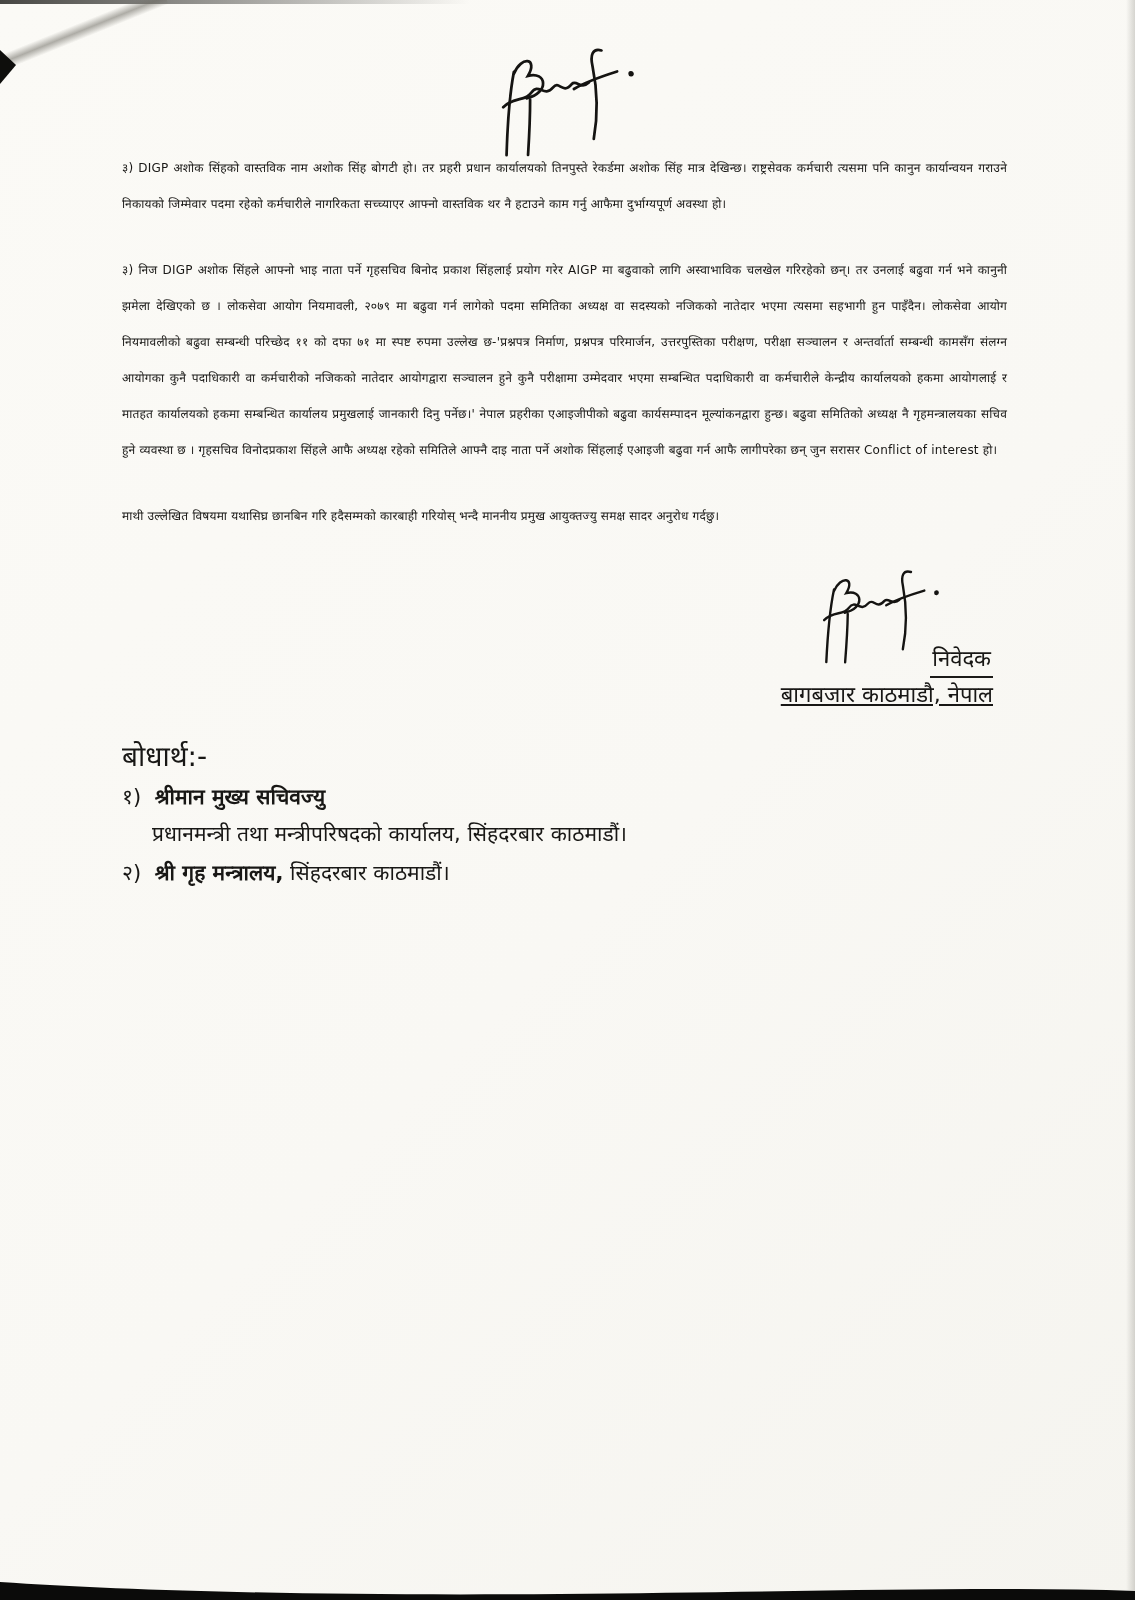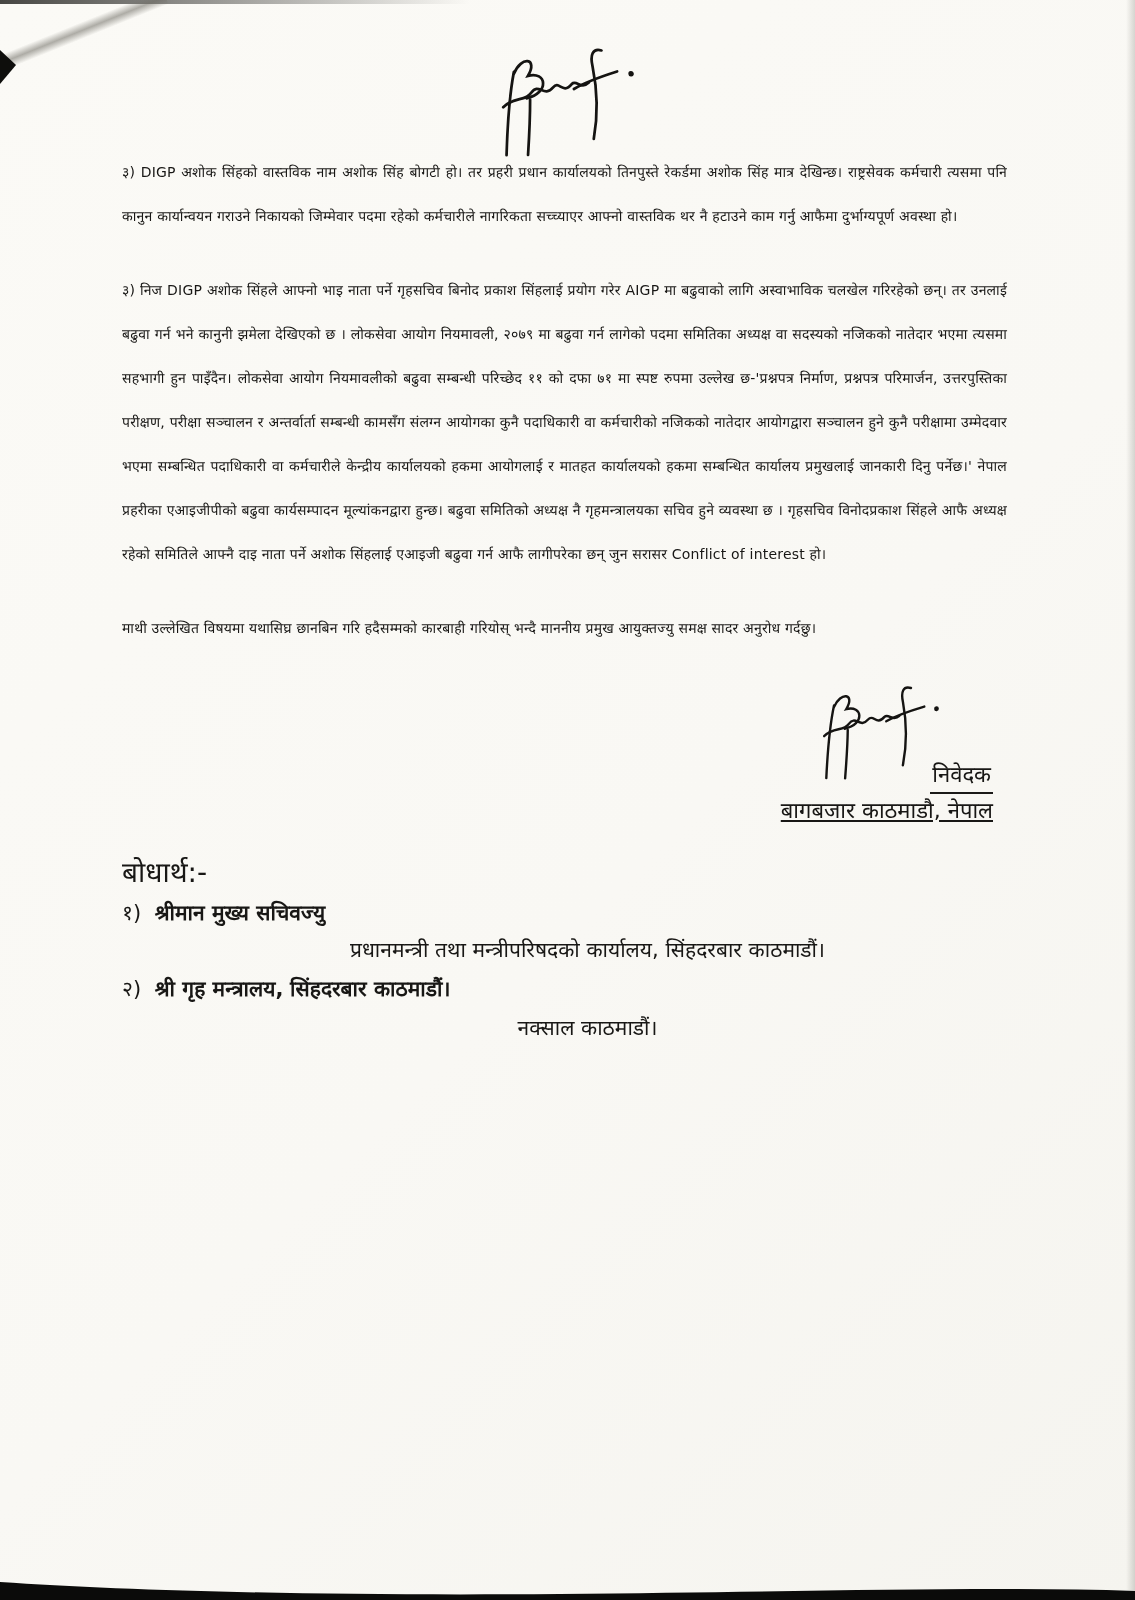--- a/index.html
+++ b/index.html
@@ -40,21 +40,21 @@
     position:absolute; top:42px; left:468px;
     transform:rotate(-5deg);
   }
   .sig-stroke path { fill:none; stroke:#151412; stroke-width:3.2; stroke-linecap:round; }
 
   
   .content {
     position:absolute; top:150px; left:122px; width:901px;
   }
   .para {
-    font-size:14px; line-height:44px;
+    font-size:12px; line-height:36px;
     text-align:justify;
     margin:0 16px 30px 0;
     letter-spacing:.2px;
   }
   .para.closing { margin-top:6px; }
 
   
   .sig-block {
     margin-top:2px; margin-right:30px;
     text-align:right;
@@ -74,22 +74,22 @@
 
   
   .cc {
     margin-top:26px;
     font-size:21px; line-height:37px;
   }
   .cc-heading { font-size:28px; margin-bottom:4px; }
   .cc-item { margin-bottom:2px; }
   .cc-num { display:inline-block; min-width:26px; }
   .cc-title { font-weight:bold; }
-  .cc-inline-detail { font-weight:bold; }
-  .cc-detail { padding-left:30px;text-align:center; }
+  .cc-inline-detail { font-weight:normal; }
+  .cc-detail { padding-left:30px; }
 </style>
 </head>
 <body>
 
 <svg width="0" height="0" style="position:absolute" aria-hidden="true">
   <defs>
     <symbol id="sigmark" viewBox="0 0 200 140">
       <g class="sig-stroke" fill="none" stroke="#151412" stroke-width="3.2" stroke-linecap="round">
         <path d="M46,30 C38,58 33,92 29,126"></path>
         <path d="M46,32 C56,12 76,16 62,36 C84,32 86,58 58,62"></path>
@@ -145,21 +145,20 @@
 
       <div class="cc-item">
         <div>
           <span class="cc-num">२)</span>
           <span class="cc-title">श्री गृह मन्त्रालय,</span>
           <span class="cc-inline-detail">सिंहदरबार काठमाडौं।</span>
         </div>
       </div>
 
       <div class="cc-item">
-        <div class="cc-detail">नक्साल काठमाडौं।</div>
       </div>
     </div>
 
   </div>
 
   <svg class="bottom-edge" width="1135" height="22" viewBox="0 0 1135 22">
     <path d="M0,22 L0,4 C130,13 330,18 560,16 C800,14 985,8 1135,13 L1135,22 Z" fill="#0b0b0a"></path>
   </svg>
 
 </div>

